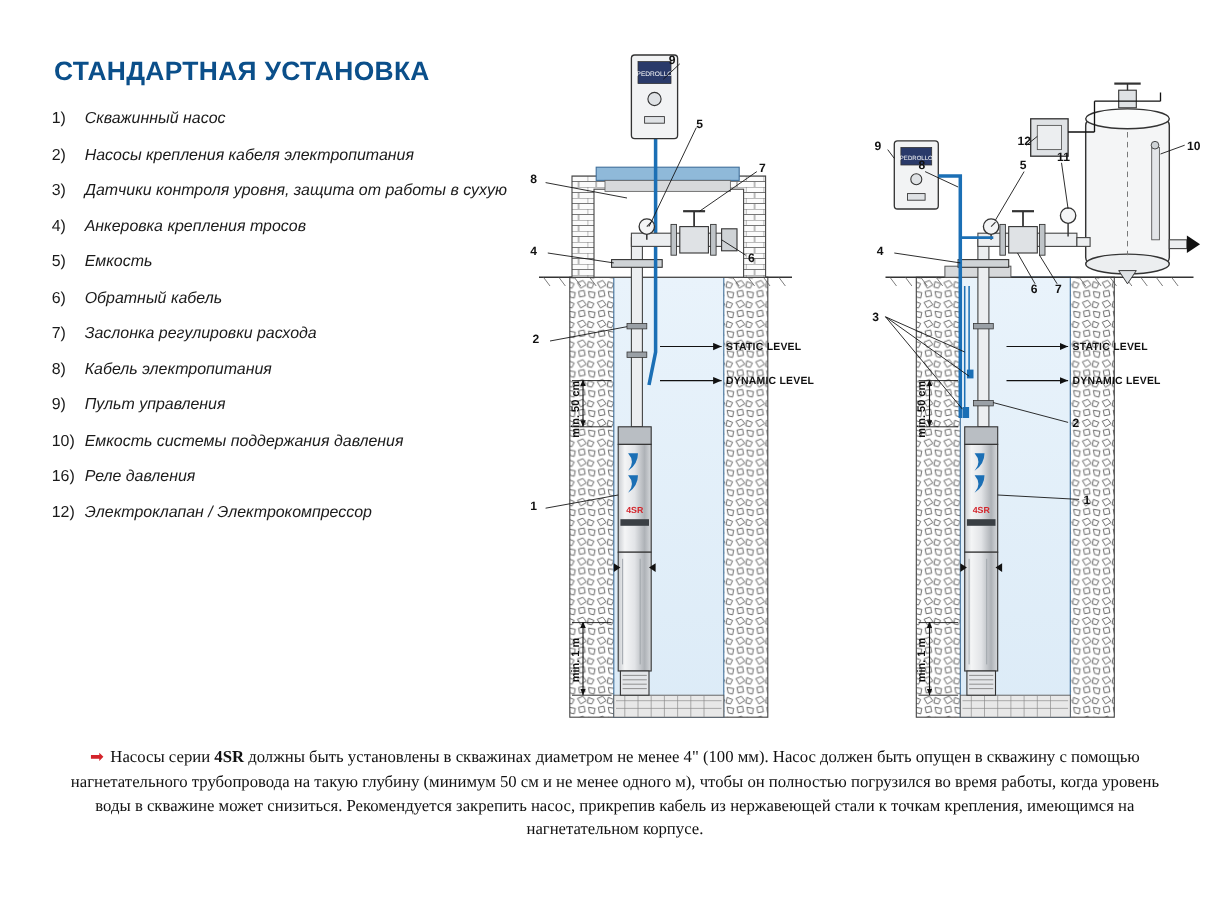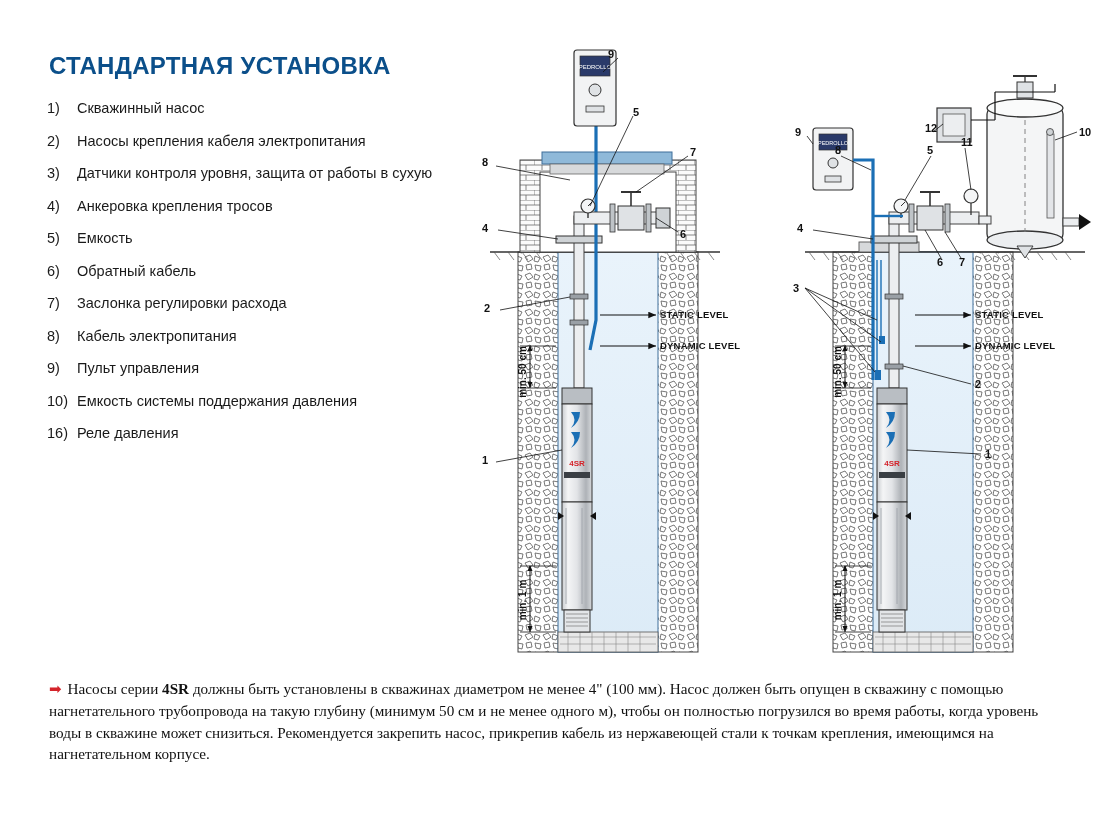--- a/index.html
+++ b/index.html
@@ -37,32 +37,33 @@
     align-items: flex-start;
     margin-bottom: 16.5px;
     font-size: 14.5px;
     color: #1a1a1a;
   }
   .legend-num {
     width: 30px;
     flex: 0 0 30px;
     text-align: left;
   }
-  .legend-label { flex: 1 1 auto; }
+  .legend-label { flex: 1 1 auto; font-style: italic; }
 
   
   #footnote {
     position: absolute;
     left: 49px;
     top: 678px;
     width: 1020px;
     font-family: "Liberation Serif", serif;
     font-size: 15.2px;
     line-height: 1.42;
     color: #111;
+    text-align: center;
   }
   #footnote .arrow {
     color: #d4232a;
     font-size: 15px;
     margin-right: 6px;
   }
   #footnote b { font-weight: bold; }
   .fn-text { display: inline; }
 
   
@@ -137,20 +138,24 @@
     <span class="legend-num">9)</span>
     <span class="legend-label">Пульт управления</span>
   </div>
   <div class="legend-row">
     <span class="legend-num">10)</span>
     <span class="legend-label">Емкость системы поддержания давления</span>
   </div>
   <div class="legend-row">
     <span class="legend-num">16)</span>
     <span class="legend-label">Реле давления</span>
+  </div>
+  <div class="legend-row">
+    <span class="legend-num">12)</span>
+    <span class="legend-label">Электроклапан / Электрокомпрессор</span>
   </div>
 </div>
 
 <div id="diagram">
 <svg width="630" height="650" viewBox="0 0 630 650" xmlns="http://www.w3.org/2000/svg">
   <defs>
 
     <pattern id="rock" width="18" height="18" patternUnits="userSpaceOnUse">
       <rect width="18" height="18" fill="#ffffff"></rect>
       <path d="M1 3 L6 1 L9 5 L4 8 Z M11 2 L16 4 L14 8 L10 7 Z M2 11 L7 10 L8 15 L3 16 Z M11 11 L17 12 L16 17 L12 16 Z" fill="none" stroke="#555" stroke-width="0.8"></path>

